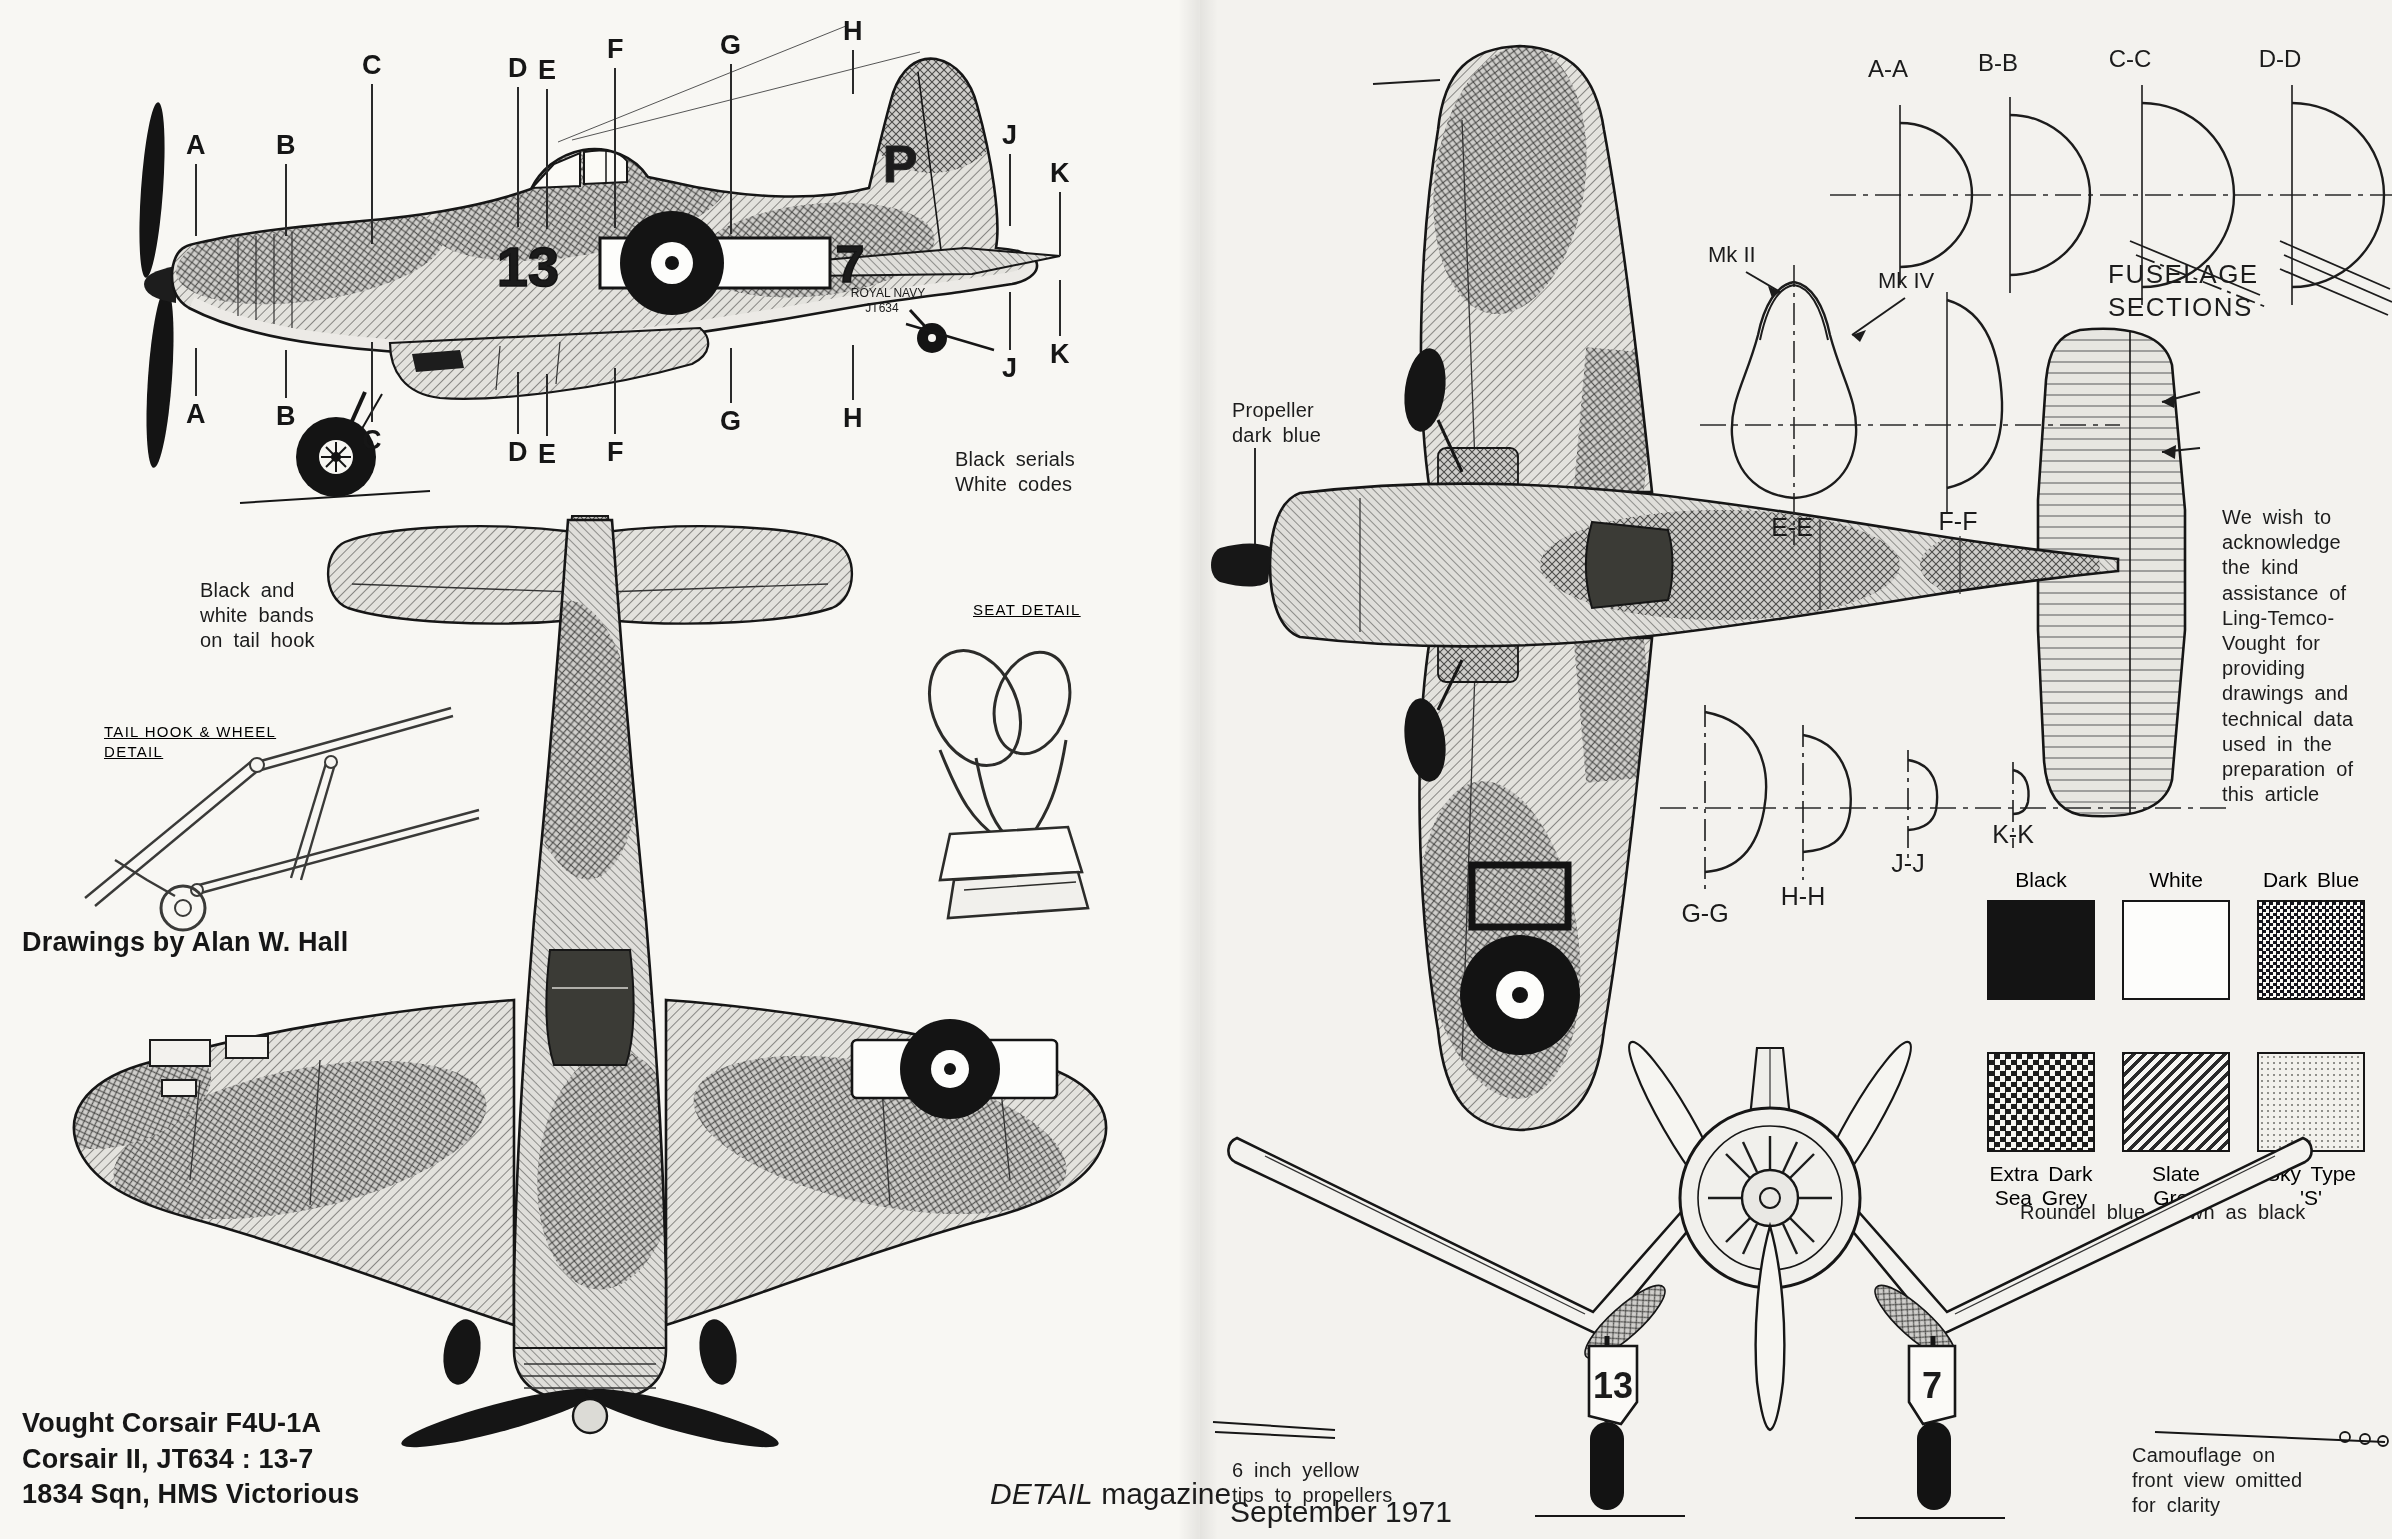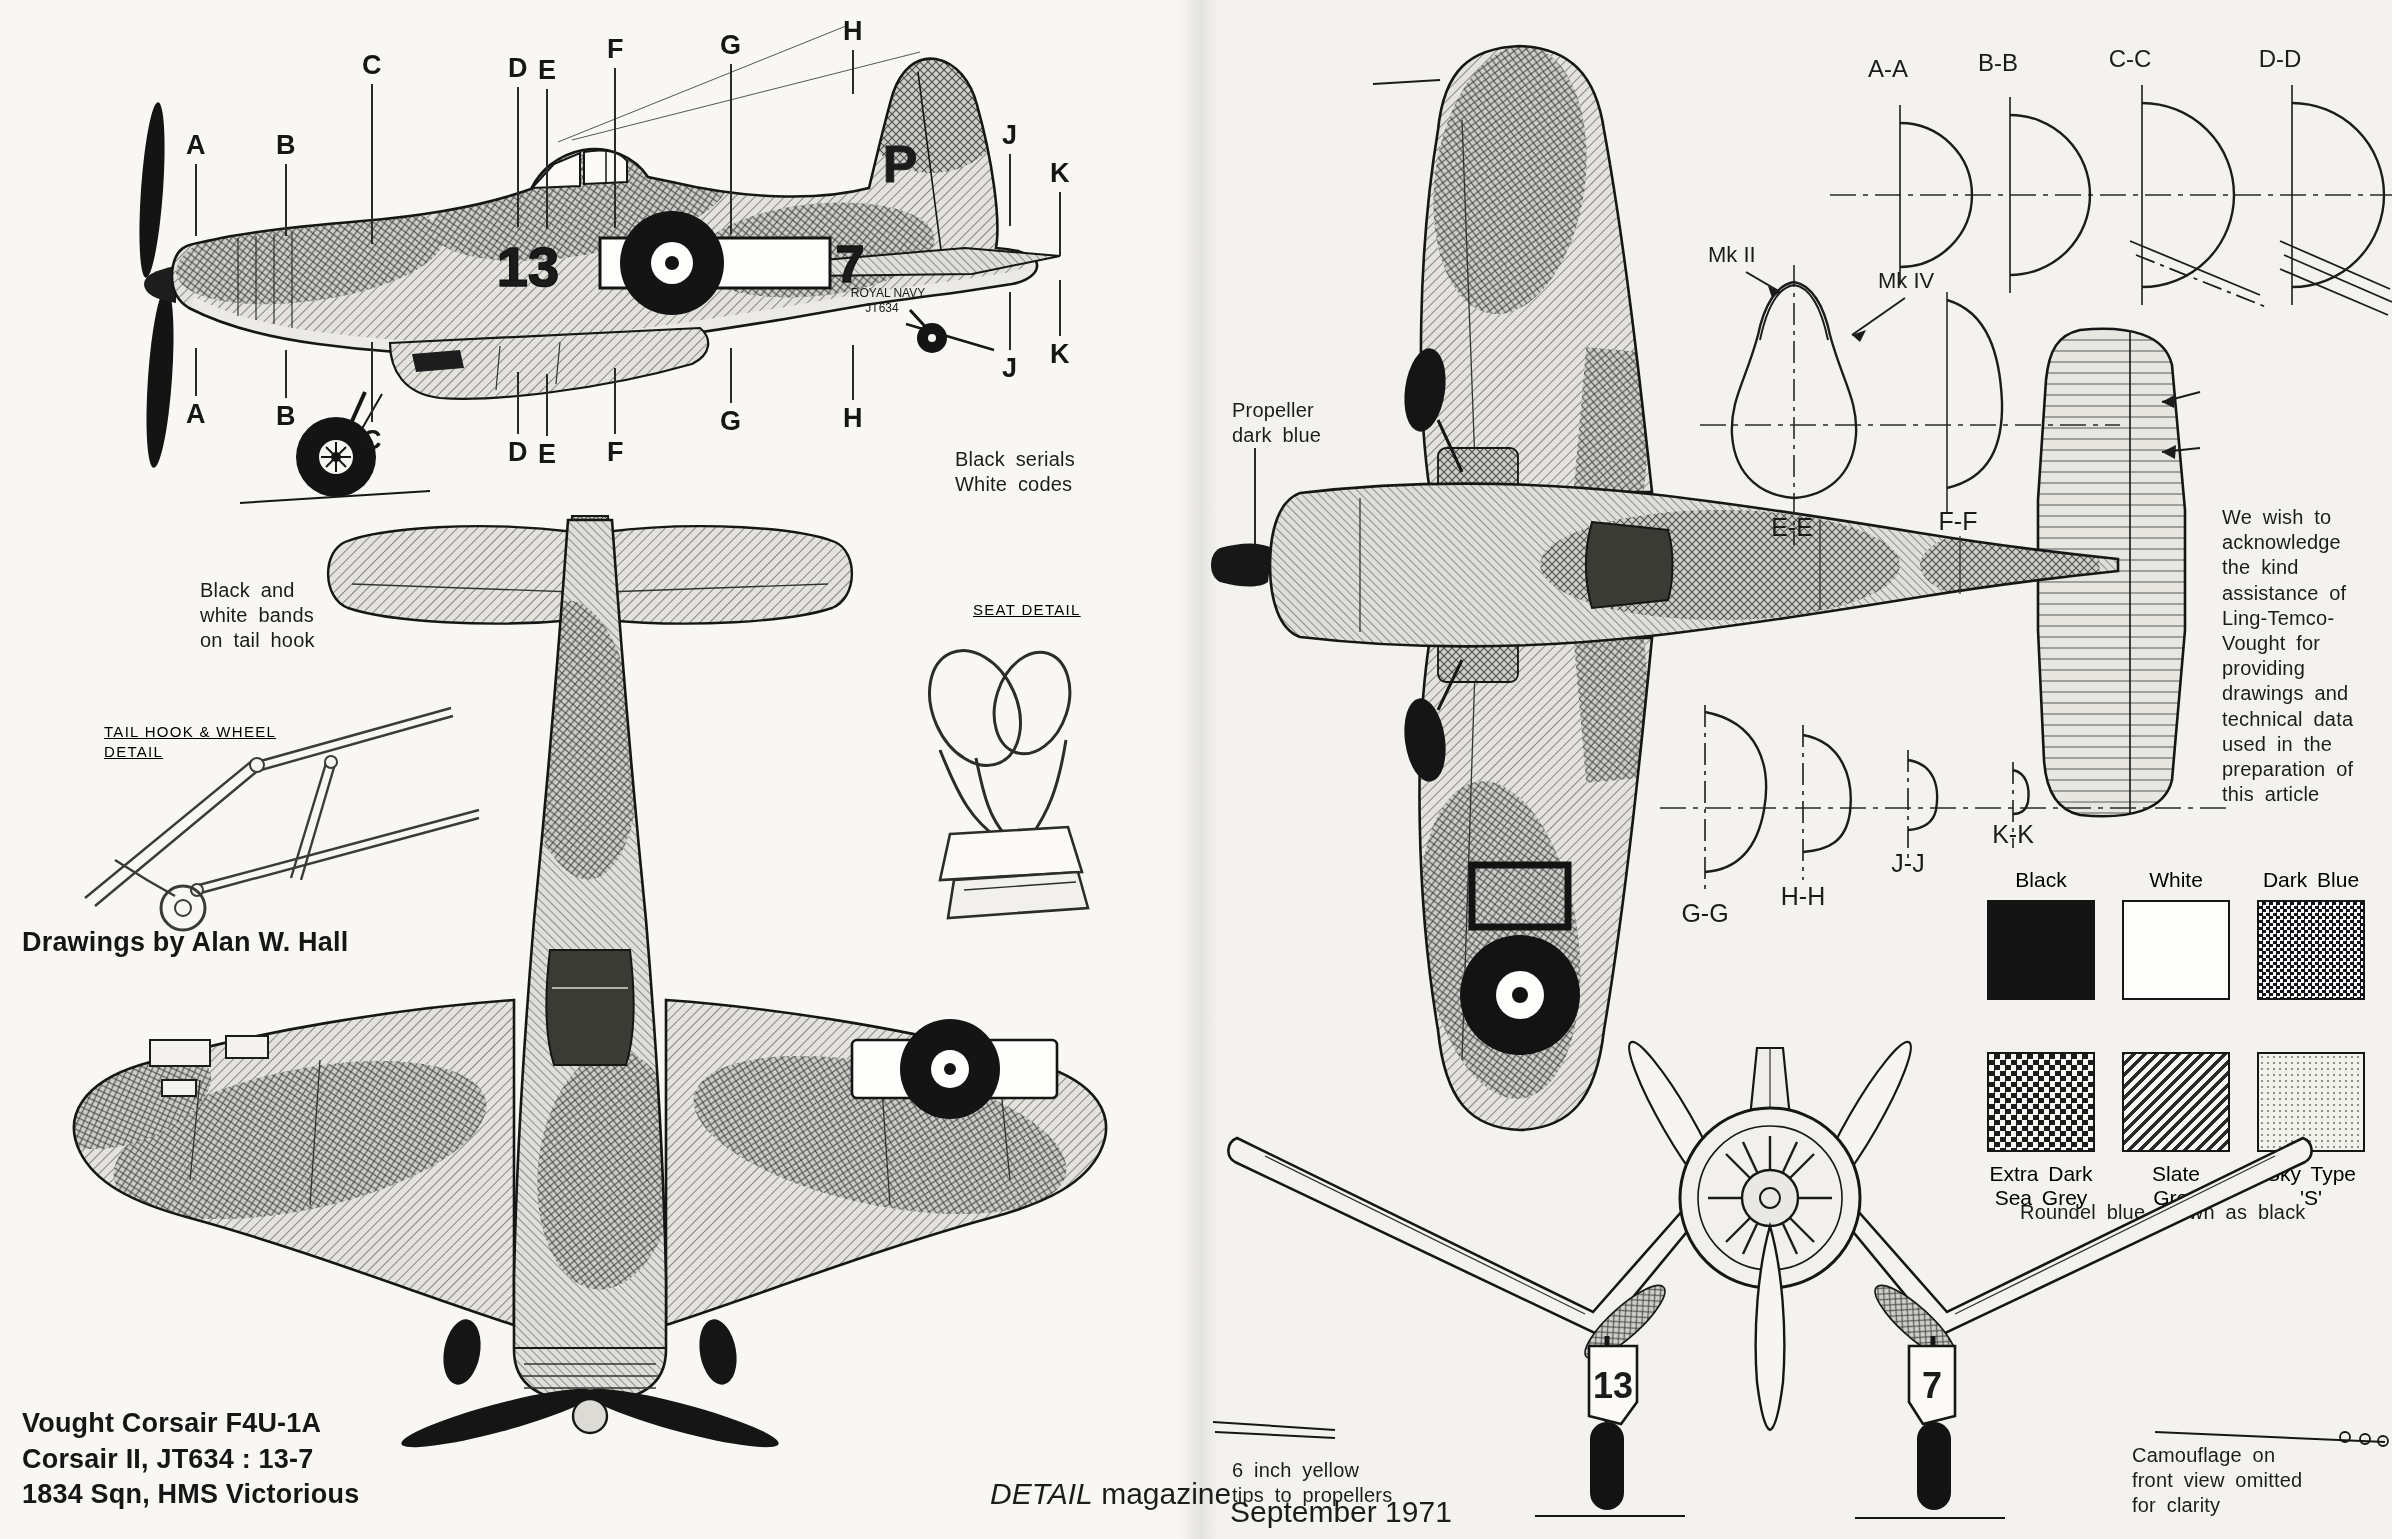--- a/index.html
+++ b/index.html
@@ -462,20 +462,21 @@
     <path d="M462 58 A92 92 0 0 1 462 242"></path>
     <line x1="450" y1="196" x2="560" y2="244" stroke-width="1.8"></line>
     <line x1="454" y1="210" x2="562" y2="257" stroke-width="1.8"></line>
     <line x1="450" y1="224" x2="558" y2="270" stroke-width="1.8"></line>
   </g>
   <text x="58" y="32" font-size="24" text-anchor="middle">A-A</text>
   <text x="168" y="26" font-size="24" text-anchor="middle">B-B</text>
   <text x="300" y="22" font-size="24" text-anchor="middle">C-C</text>
   <text x="450" y="22" font-size="24" text-anchor="middle">D-D</text>
 </svg>
+<div class="note" style="left:2108px;top:258px;font-size:26px;letter-spacing:1.5px;word-spacing:8px">FUSELAGE SECTIONS</div>
 
 <svg id="sections-ef" style="left:1700px;top:240px" width="420" height="330" viewBox="0 0 420 330">
   <line x1="0" y1="185" x2="420" y2="185" stroke="#2a2a2a" stroke-width="1.6" stroke-dasharray="26 7 5 7"></line>
   <line x1="94" y1="25" x2="94" y2="305" stroke="#2a2a2a" stroke-width="1.6" stroke-dasharray="22 6 4 6"></line>
   <path d="M94 42 C76 45 64 66 58 95 C46 140 30 160 32 195 C35 238 64 256 94 258 C124 256 153 238 156 195 C158 160 142 140 130 95 C124 66 112 45 94 42 Z" fill="none" stroke="#1c1c1c" stroke-width="2.4"></path>
   <path d="M60 100 C68 62 80 47 94 45 C108 47 120 62 128 100" fill="none" stroke="#1c1c1c" stroke-width="2"></path>
   <line x1="46" y1="32" x2="80" y2="52" stroke="#1c1c1c" stroke-width="2"></line>
   <path d="M80 52 L68 46 L72 58 Z" fill="#1c1c1c"></path>
   <line x1="205" y1="58" x2="152" y2="95" stroke="#1c1c1c" stroke-width="2"></line>
   <path d="M152 95 L166 90 L160 102 Z" fill="#1c1c1c"></path>

